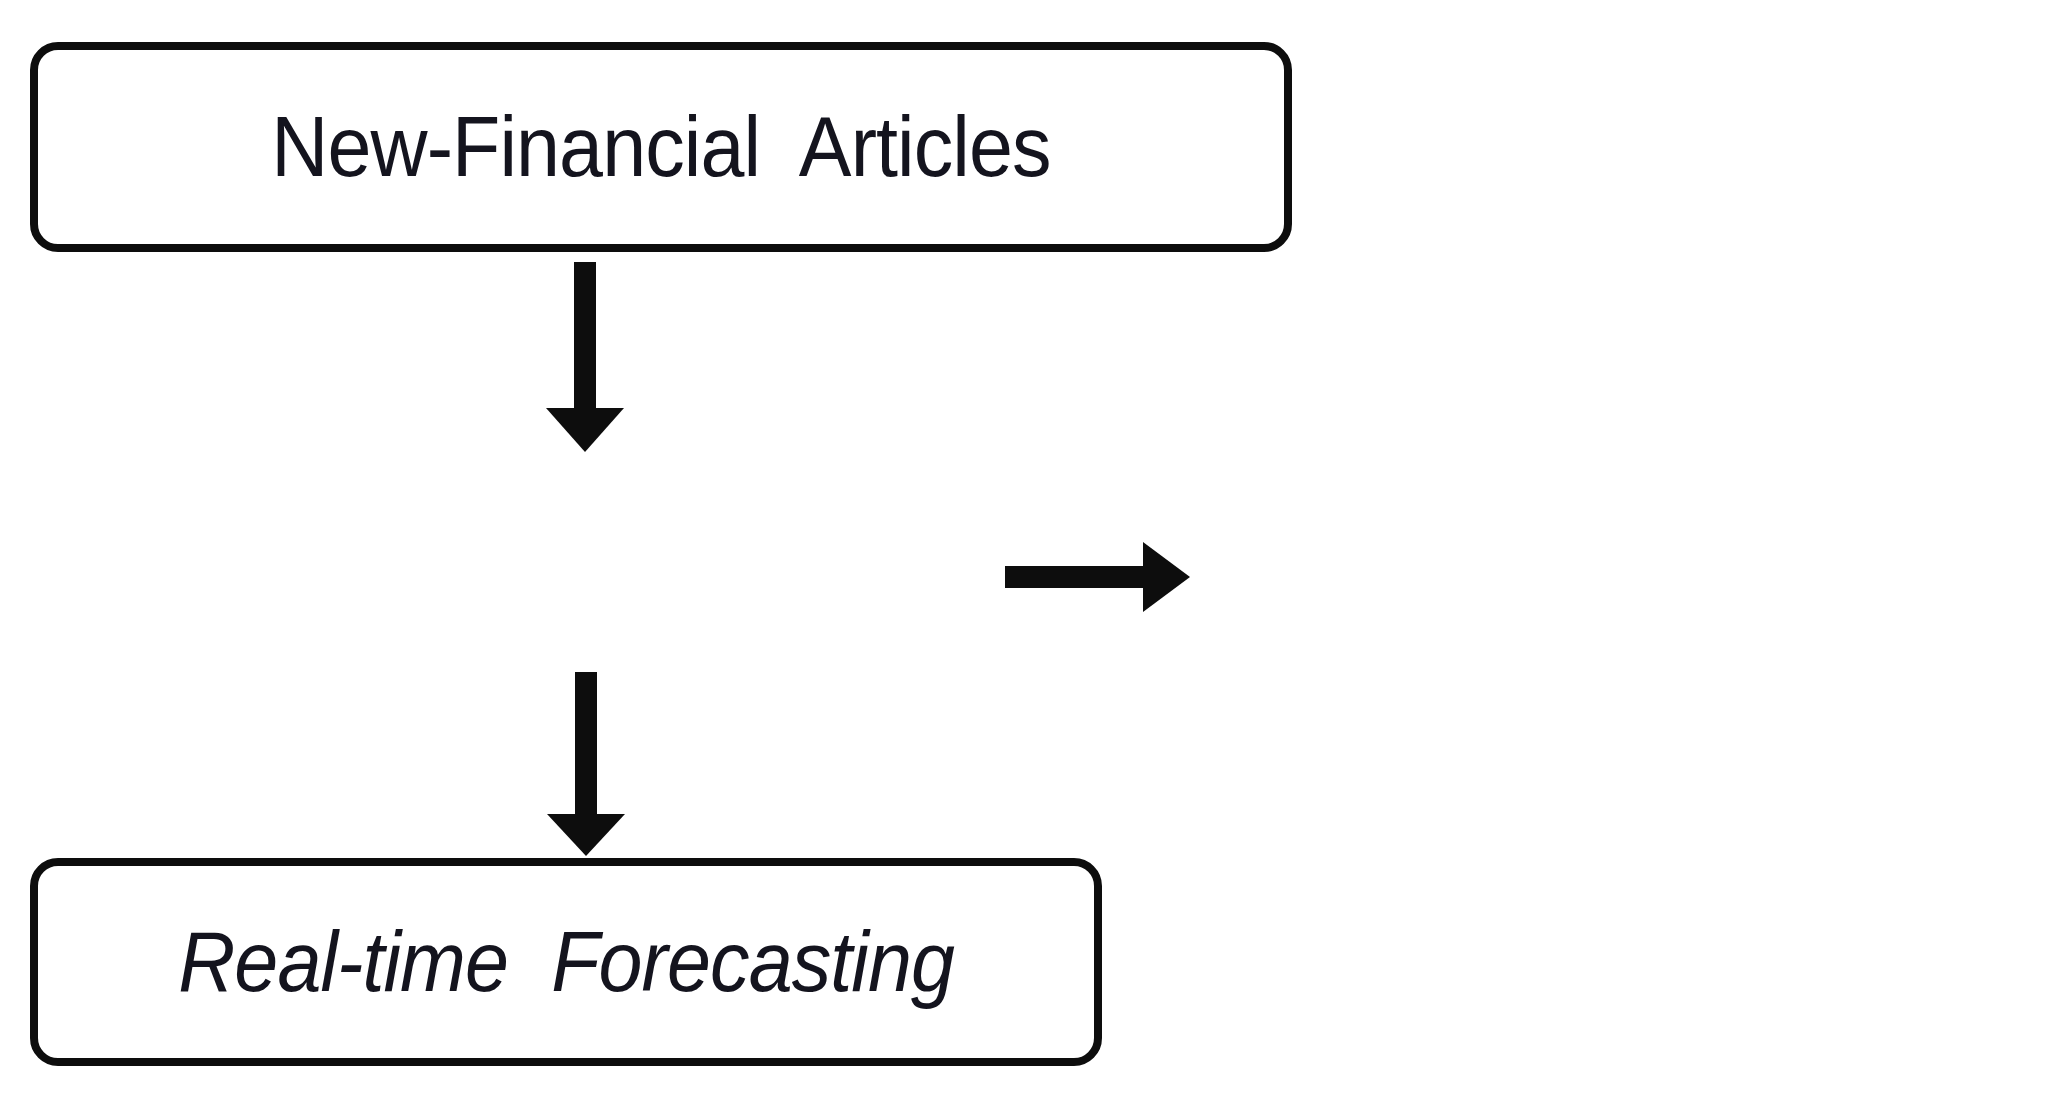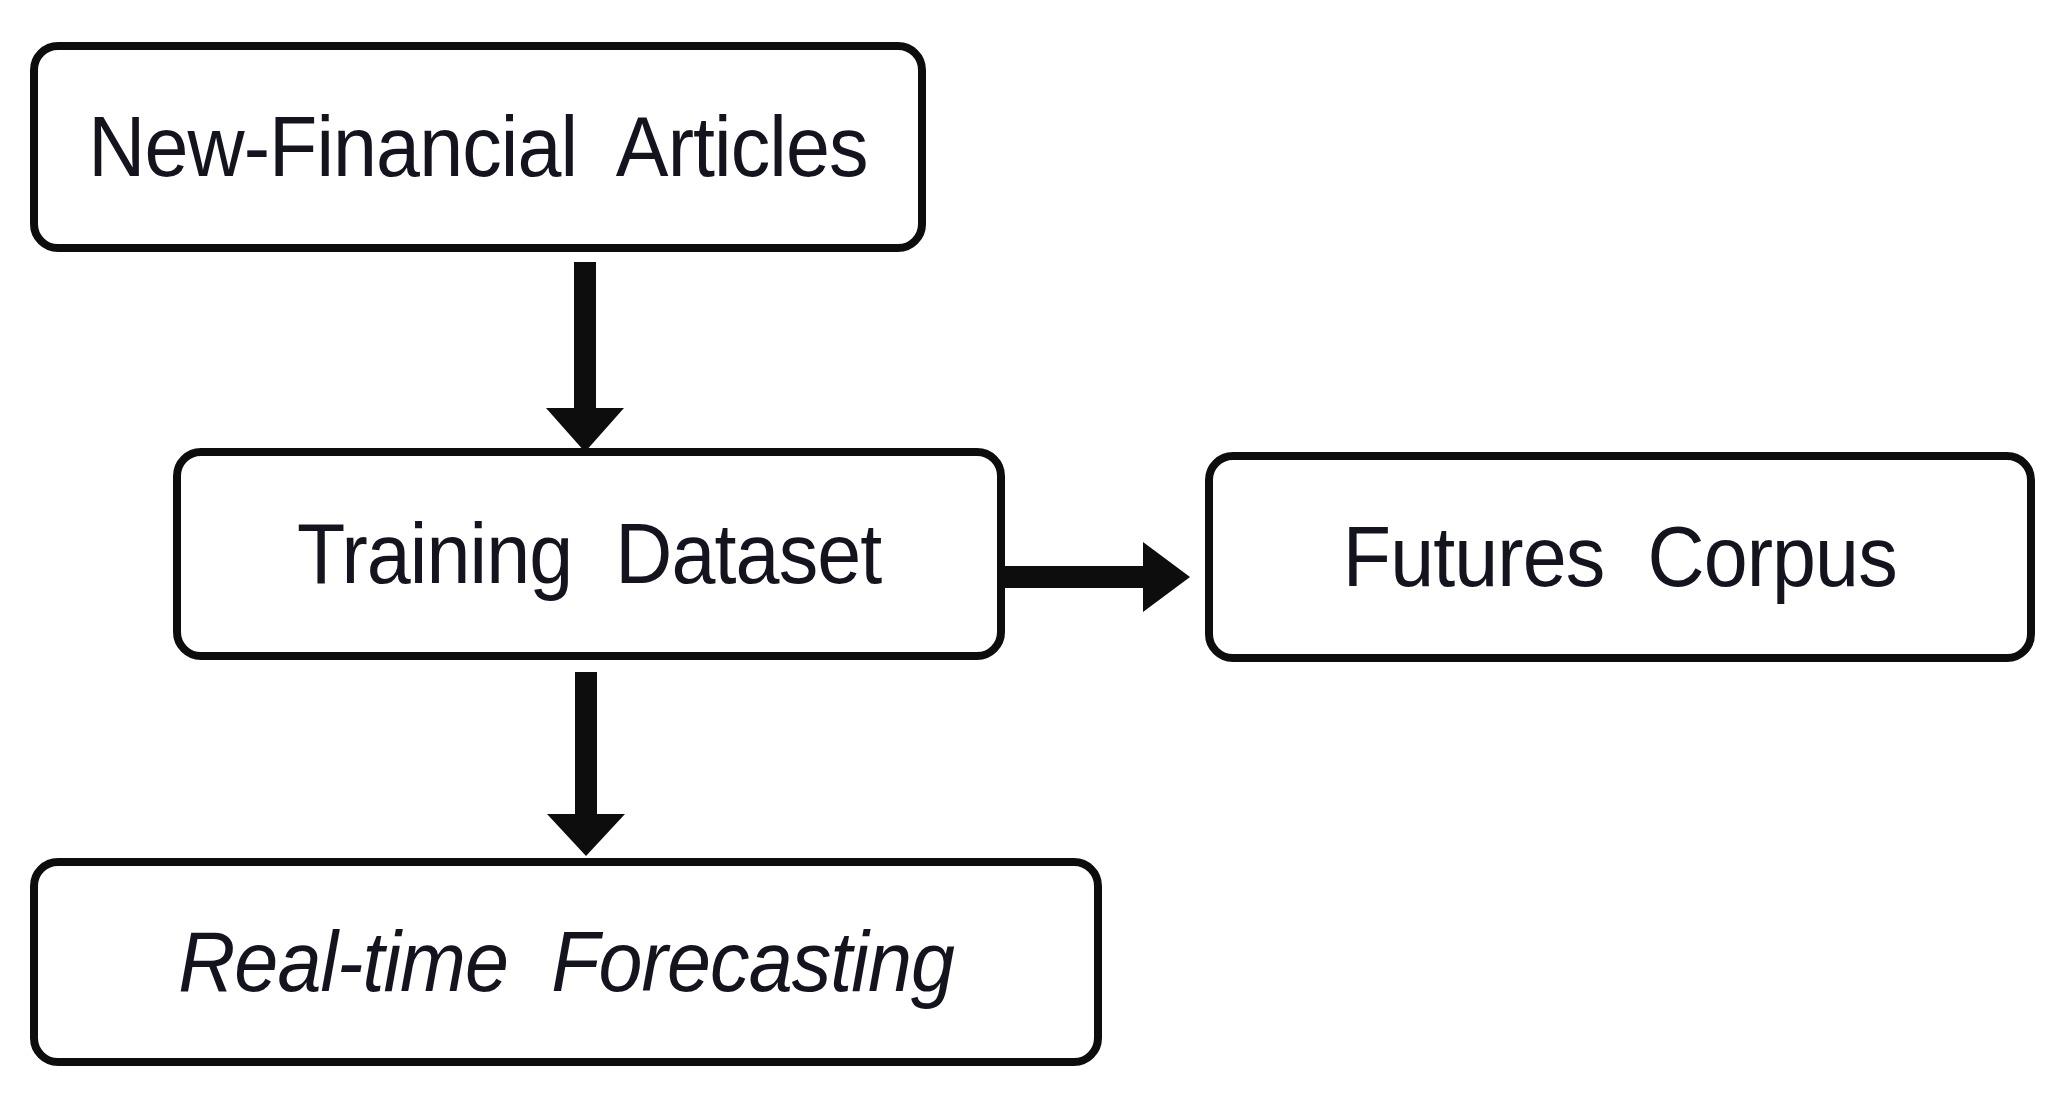--- a/index.html
+++ b/index.html
@@ -36,21 +36,21 @@
     display: inline-block;
     font-size: 85px;
     font-weight: 400;
     color: var(--text);
     letter-spacing: -1px;
     word-spacing: 0.28em;
     white-space: nowrap;
     transform: scaleX(0.93);
     transform-origin: center center;
   }
-  .node-articles    { left: 30px;   top: 42px;  width: 896px; height: 210px; }
+  .node-articles    { left: 30px;   top: 42px;  width: 1262px; height: 210px; }
   .node-training    { left: 173px;  top: 448px; width: 832px;  height: 212px; }
   .node-corpus      { left: 1205px; top: 452px; width: 830px;  height: 210px; }
   .node-forecasting { left: 30px;   top: 858px; width: 1072px; height: 208px; font-style: italic; }
   .arrows-layer {
     position: absolute;
     left: 0; top: 0;
     width: 2060px;
     height: 1102px;
     pointer-events: none;
   }
@@ -62,27 +62,21 @@
 </style>
 </head>
 <body>
 
 <div class="canvas">
 
   <div class="node node-articles">
     <span class="label">New-Financial Articles</span>
   </div>
 
-  <div class="node node-training">
-    <span class="label">Training Dataset</span>
-  </div>
 
-  <div class="node node-corpus">
-    <span class="label">Futures Corpus</span>
-  </div>
 
   <div class="node node-forecasting">
     <span class="label">Real-time Forecasting</span>
   </div>
 
   <svg class="arrows-layer" width="2060" height="1102" viewBox="0 0 2060 1102" aria-hidden="true">
 
     <g>
       <rect x="574" y="262" width="22" height="150"></rect>
       <polygon points="546,408 624,408 585,452"></polygon>

